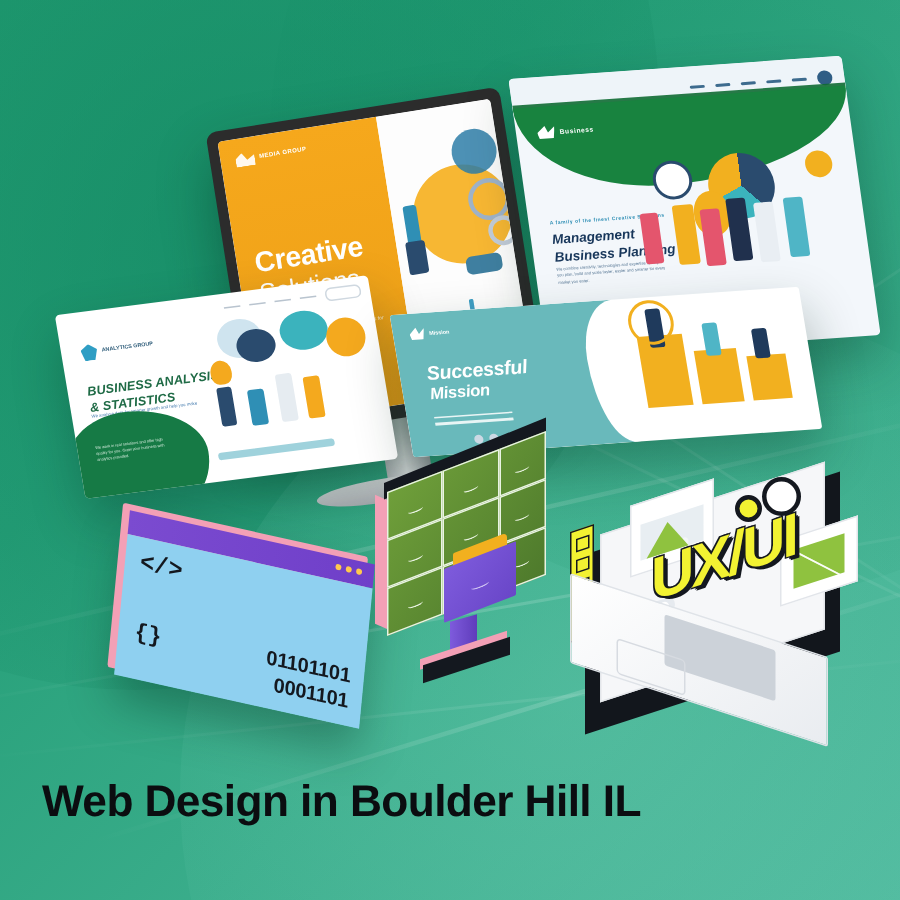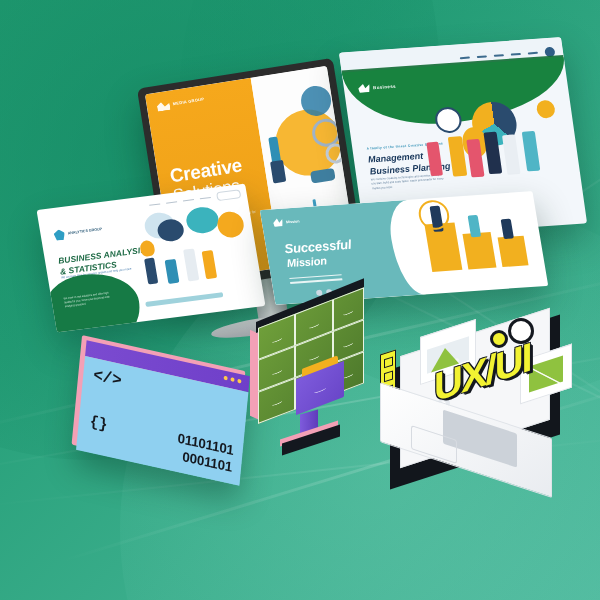--- a/index.html
+++ b/index.html
@@ -470,14 +470,15 @@
       <span class="gear g1"></span>
       <span class="gear g2"></span>
     </div>
     <div class="word">UX/UI</div>
     <div class="base">
       <div class="pad"></div>
       <div class="tp"></div>
     </div>
   </div>
 
+  <h1 id="title">Web Design in Boulder Hill IL</h1>
 
 </div>
 
 </body></html>

